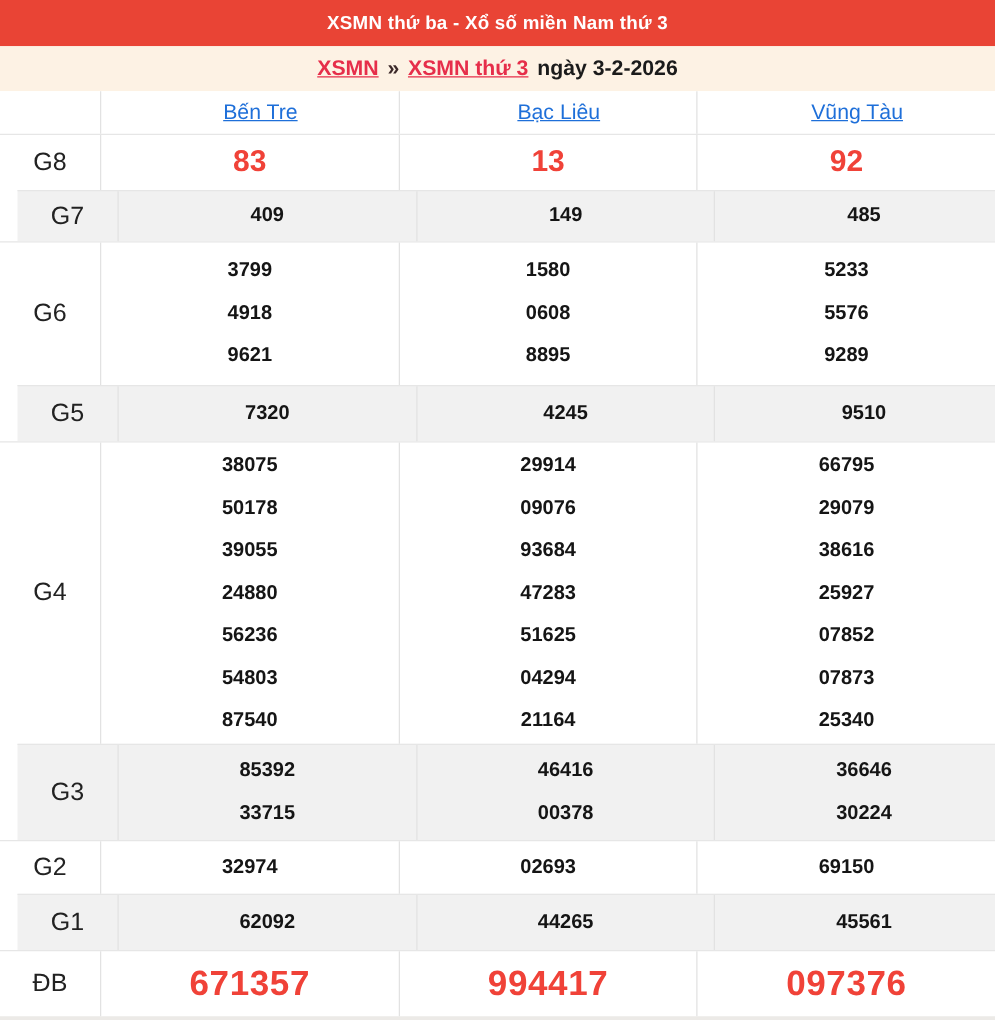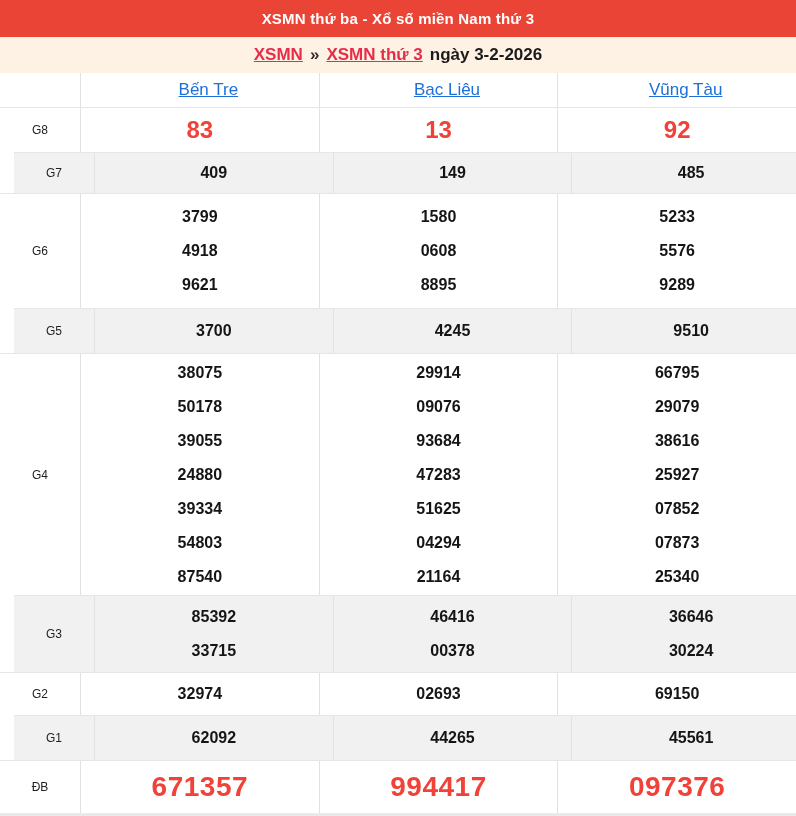--- a/index.html
+++ b/index.html
@@ -49,21 +49,21 @@
     color: var(--link-blue, #1e6fd9);
     text-decoration: underline;
     font-size: 17px;
     cursor: pointer;
     margin-left: 17px;
   }
 
   .t-data { border-top: 1px solid #e6e6e6; background: #fff; }
   .t-data.shaded { background: var(--shaded-row-bg, #f1f1f1); margin-left: 14px; }
 
-  .label-cell { font-size: 12px; color: #222; font-weight: 400; }
+  .label-cell { font-size: 20px; color: #222; font-weight: 400; }
 
   .value-cell { flex-direction: column; justify-content: center; }
   .num {
     font-weight: bold;
     font-size: 16px;
     line-height: 34px;
     color: #151515;
     white-space: nowrap;
   }
   .t-data.highlight .num { color: var(--number-red, #f04238); font-size: 24px; }
@@ -148,37 +148,37 @@
           </div>
           <div class="cell value-cell">
             <div class="num">5233</div>
             <div class="num">5576</div>
             <div class="num">9289</div>
           </div>
         </div>
         <div class="t-row t-data r3 shaded">
           <div class="cell label-cell">G5</div>
           <div class="cell value-cell">
-            <div class="num">3700</div>
+            <div class="num">7320</div>
           </div>
           <div class="cell value-cell">
             <div class="num">4245</div>
           </div>
           <div class="cell value-cell">
             <div class="num">9510</div>
           </div>
         </div>
         <div class="t-row t-data r4">
           <div class="cell label-cell">G4</div>
           <div class="cell value-cell">
             <div class="num">38075</div>
             <div class="num">50178</div>
             <div class="num">39055</div>
             <div class="num">24880</div>
-            <div class="num">39334</div>
+            <div class="num">56236</div>
             <div class="num">54803</div>
             <div class="num">87540</div>
           </div>
           <div class="cell value-cell">
             <div class="num">29914</div>
             <div class="num">09076</div>
             <div class="num">93684</div>
             <div class="num">47283</div>
             <div class="num">51625</div>
             <div class="num">04294</div>

